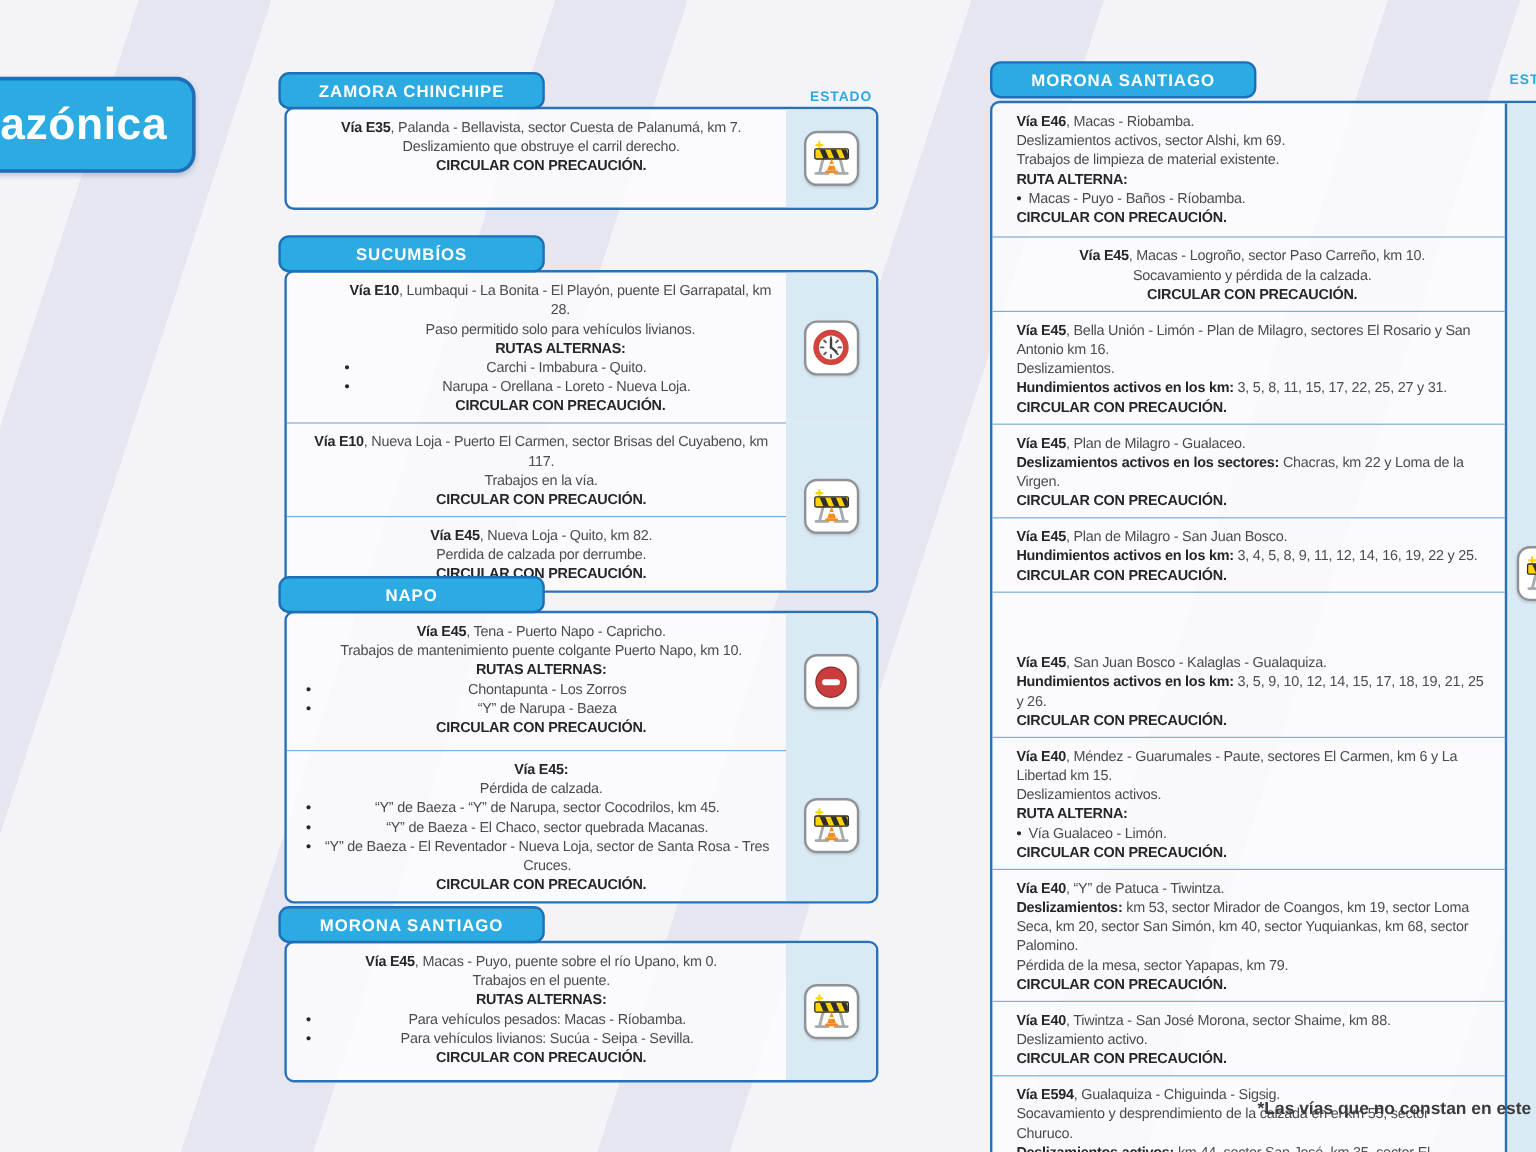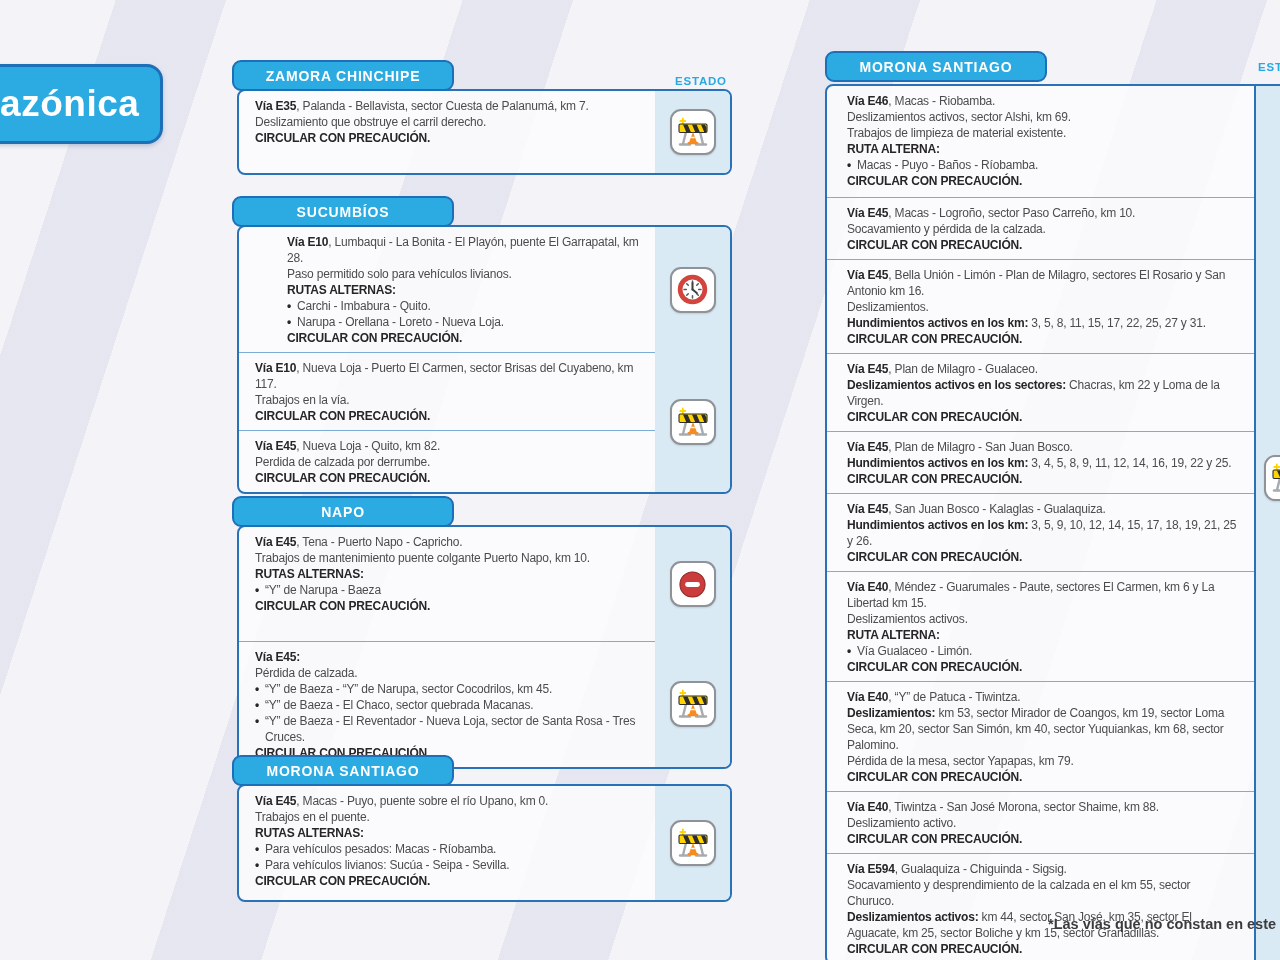--- a/index.html
+++ b/index.html
@@ -18,38 +18,38 @@
     position:absolute;left:-78px;top:64px;width:235px;height:74px;
     background:#2babe1;border:3px solid #1d6fb7;border-radius:16px;
     display:flex;align-items:center;justify-content:center;
     box-shadow:0 2px 4px rgba(40,80,130,.25);
   }
   .badge span{color:#fff;font-weight:bold;font-size:37px;letter-spacing:.5px;}
   
   .left-col{position:absolute;left:232px;top:60px;width:500px;height:900px;}
   .right-panel{position:absolute;left:825px;top:51px;width:530px;}
   .lsec{position:absolute;left:0;width:500px;}
-  .lsec-0{top:0;}.lsec-1{top:136px;}.lsec-2{top:436px;}.lsec-3{top:695px;}
+  .lsec-0{top:0;}.lsec-1{top:136px;}.lsec-2{top:420px;}.lsec-3{top:695px;}
   .sec-header{
     position:relative;z-index:2;width:222px;height:31px;
     background:#2babe1;border:2px solid #1d6fb7;border-radius:9px;
     color:#fff;font-weight:bold;font-size:14px;letter-spacing:.8px;
     display:flex;align-items:center;justify-content:center;box-sizing:border-box;
   }
   .estado-label{
     position:absolute;color:#29a9e0;font-weight:bold;font-size:11.5px;letter-spacing:.8px;
     white-space:nowrap;
   }
   .left-estado{left:443px;top:15px;}
   .right-estado{left:433px;top:10px;}
   .box{
     position:relative;z-index:1;margin-top:-2px;margin-left:5px;width:495px;
     border:2px solid #2a72b8;border-radius:8px;overflow:hidden;
     background:rgba(252,252,254,0.85);
-    display:flex;flex-direction:column;box-sizing:border-box;
+    display:flex;flex-direction:column;box-sizing:border-box;text-align:center;
   }
   .group{display:flex;align-items:stretch;flex:1;}
   .group-text{flex:1;display:flex;flex-direction:column;}
   .group + .group .group-text{border-top:1.5px solid #7aaed6;}
   .group-strip{width:75px;background:rgba(214,232,243,0.92);display:flex;align-items:center;justify-content:center;}
   .entry{padding:7px 8px 6px 16px;box-sizing:border-box;}
   .group-text .entry + .entry{border-top:1.5px solid #7aaed6;}
   .line{font-size:12px;line-height:16px;color:#4c4c4f;letter-spacing:-0.2px;}
   .line strong{color:#272528;}
   .line.bullet{position:relative;padding-left:10px;}
@@ -64,25 +64,25 @@
   
   .right-box{
     position:relative;margin-top:2px;width:530px;
     border:2px solid #2a72b8;border-radius:8px;overflow:hidden;
     background:rgba(252,252,254,0.85);display:flex;box-sizing:border-box;
   }
   .right-text{width:427px;display:flex;flex-direction:column;box-sizing:border-box;}
   .right-text .entry{border-bottom:1.5px solid #7aaed6;padding:7px 14px 6px 20px;}
   .right-text .entry:last-child{border-bottom:none;}
   .right-text .entry:nth-child(1){min-height:112px;}
-  .right-text .entry:nth-child(2){min-height:61px;}
+  .right-text .entry:nth-child(2){min-height:61px;text-align:center;}
   .right-text .entry:nth-child(3){min-height:91px;}
   .right-text .entry:nth-child(4){min-height:57px;}
   .right-text .entry:nth-child(5){min-height:57px;}
-  .right-text .entry:nth-child(6){min-height:58px;}
+  .right-text .entry:nth-child(6){min-height:58px;margin-top:43px;}
   .right-text .entry:nth-child(7){min-height:106px;}
   .right-text .entry:nth-child(8){min-height:105px;}
   .right-text .entry:nth-child(9){min-height:59px;}
   .right-text .entry:nth-child(10){min-height:95px;}
   .right-strip{flex:1;background:rgba(214,232,243,0.92);border-left:2px solid #2a72b8;position:relative;}
   .right-strip .icon-box{position:absolute;left:8px;top:369px;}
   
   .icon-box{
     width:46px;height:46px;background:#fff;border:2px solid #8f9296;border-radius:11px;
     display:flex;align-items:center;justify-content:center;box-sizing:border-box;
@@ -208,20 +208,21 @@
       </section>
       <section class="lsec lsec-2">
         <div class="sec-header">NAPO</div>
         <div class="box">
           <div class="group g-0">
             <div class="group-text">
               <div class="entry">
                 <div class="line"><strong>Vía E45</strong><span>, Tena - Puerto Napo - Capricho.</span></div>
                 <div class="line"><span>Trabajos de mantenimiento puente colgante Puerto Napo, km 10.</span></div>
                 <div class="line"><strong>RUTAS ALTERNAS:</strong></div>
+                <div class="line bullet"><span>Chontapunta - Los Zorros</span></div>
                 <div class="line bullet"><span>“Y” de Narupa - Baeza</span></div>
                 <div class="line"><strong>CIRCULAR CON PRECAUCIÓN.</strong></div>
               </div>
             </div>
             <div class="group-strip">
               <div class="icon-box">
                 <svg width="33" height="33" viewBox="0 0 32 32">
                   <circle cx="16" cy="16" r="12.2" fill="#cb3d3c" stroke="#8e2a2a" stroke-width="1"></circle>
                   <rect x="8.8" y="13.6" width="14.4" height="4.8" rx="2.4" fill="#fff"></rect>
                 </svg>

